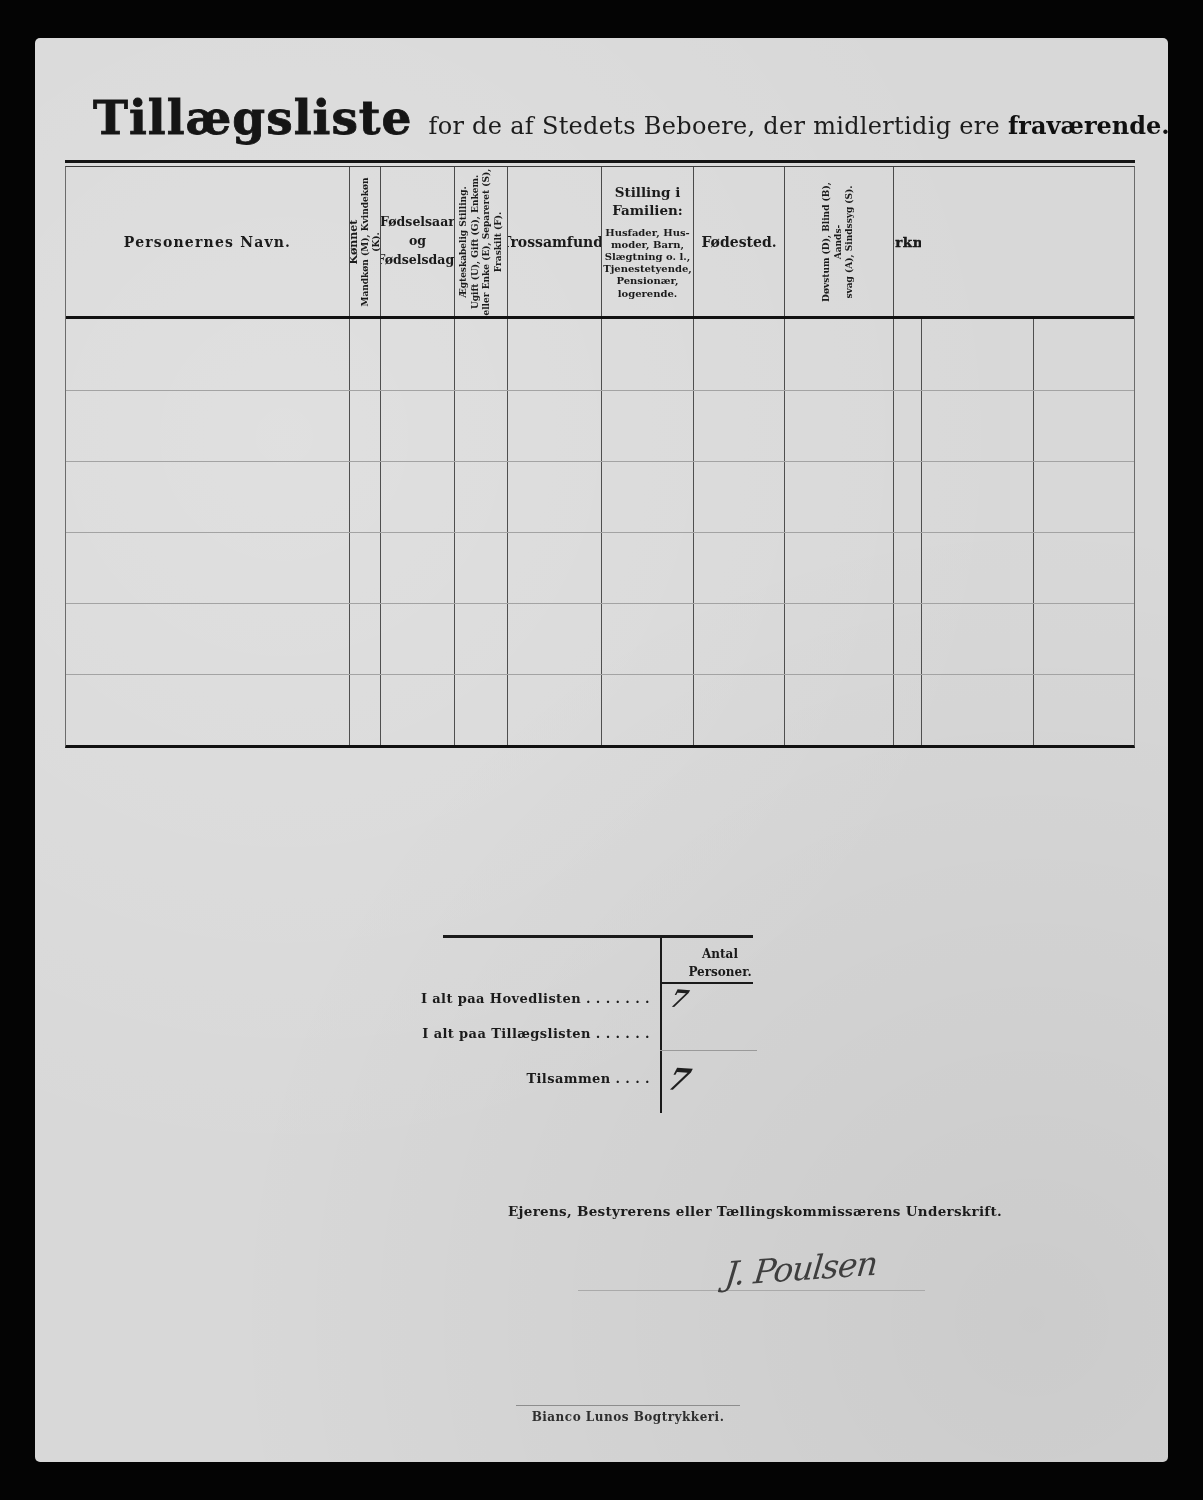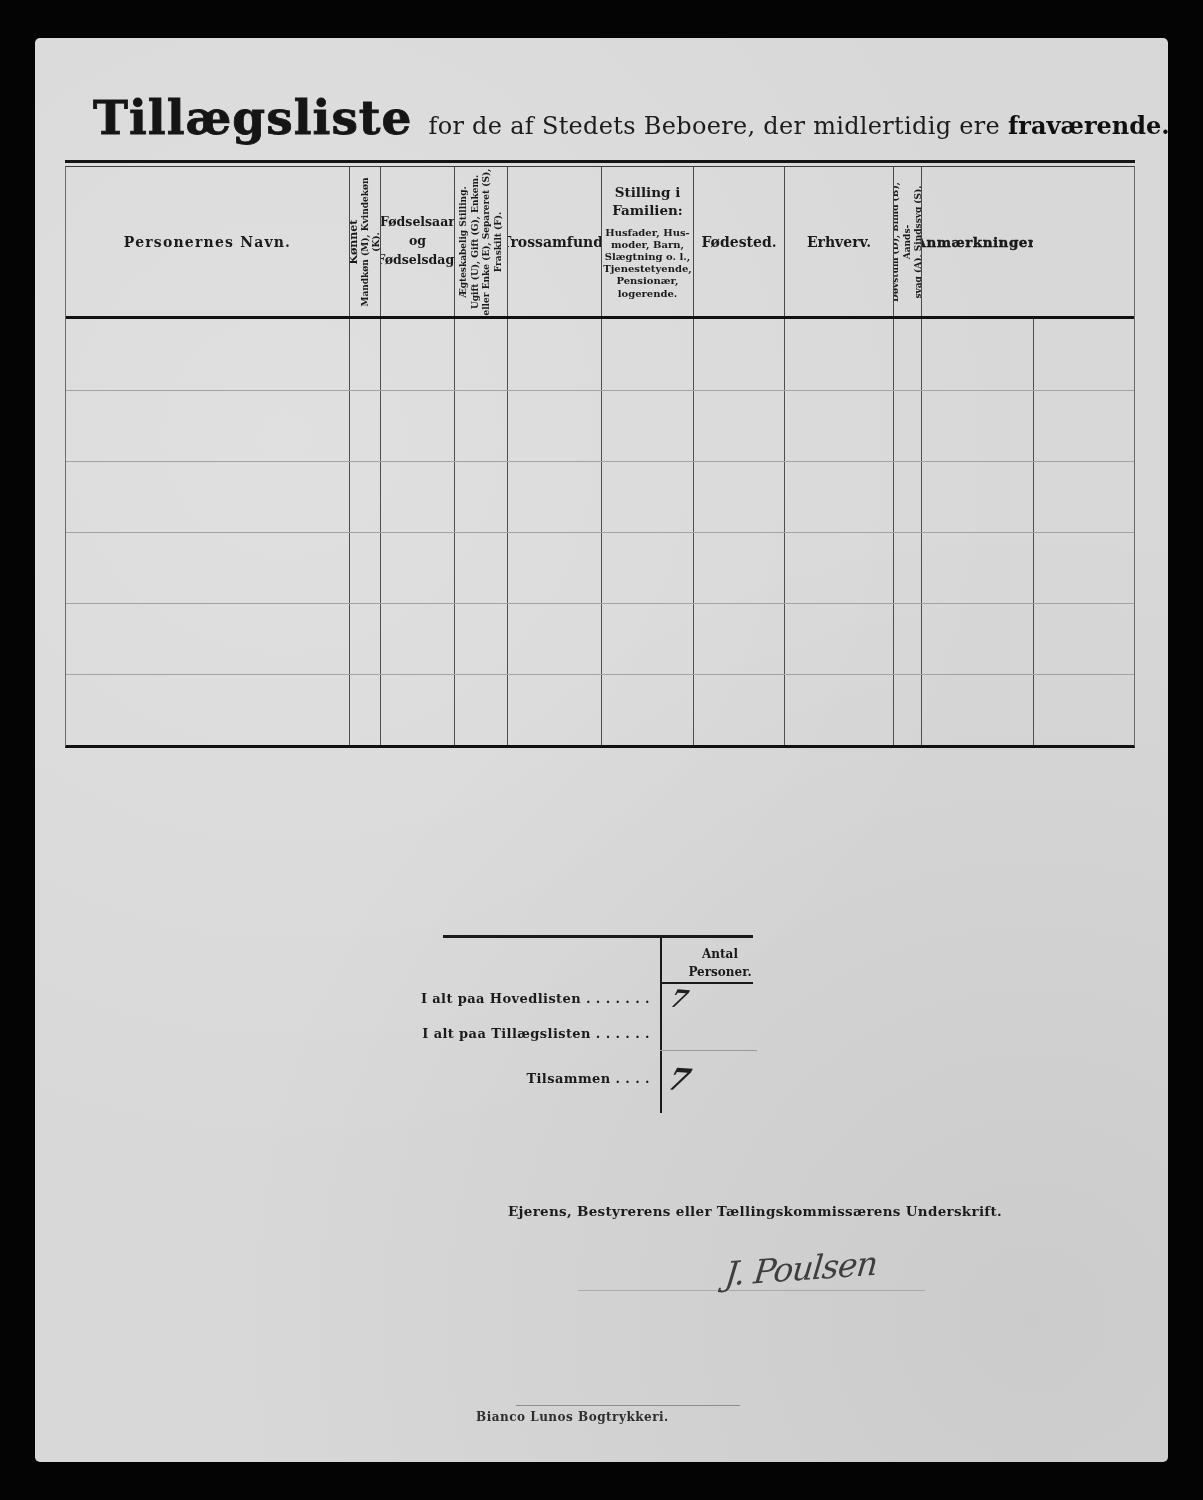--- a/index.html
+++ b/index.html
@@ -94,21 +94,21 @@
               background:#aaa; }
   .sig-name { position:absolute; left:690px; top:1208px; width:240px;
               font-style:italic; font-size:33px; color:#2b2b2b;
               letter-spacing:-1px; transform:rotate(-4deg) skewX(-10deg);
               opacity:.88; }
 
   
   .foot-line { position:absolute; left:481px; top:1367px; width:224px; height:1px;
                background:#8d8d8d; }
   .foot-text { position:absolute; left:441px; top:1372px; width:304px;
-               text-align:left; font-size:12px; font-weight:bold; color:#2e2e2e;
+               text-align:center; font-size:12px; font-weight:bold; color:#2e2e2e;
                letter-spacing:.5px; }
 </style>
 </head>
 <body>
 
 <div class="stage">
   <div class="page">
 
     <div class="titlebar">
       <span class="title-main">Tillægsliste</span>
@@ -144,21 +144,20 @@
 Familien:</div>
               <div class="fam-sub ml">Husfader, Hus-
 moder, Barn,
 Slægtning o. l.,
 Tjenestetyende,
 Pensionær,
 logerende.</div>
             </div>
           </div>
           <div class="hcell h-plain">Fødested.</div>
-          <div class="hcell h-plain">Erhverv.</div>
           <div class="hcell">
             <div class="rot-inner rot-multi ml">Døvstum (D), Blind (B), Aands-
 svag (A), Sindssyg (S).</div>
           </div>
           <div class="hcell h-rem">Anmærkninger.</div>
         </div>
         <div class="trow">
             <div class="bcell c0"></div>
             <div class="bcell c1"></div>
             <div class="bcell c2"></div>

